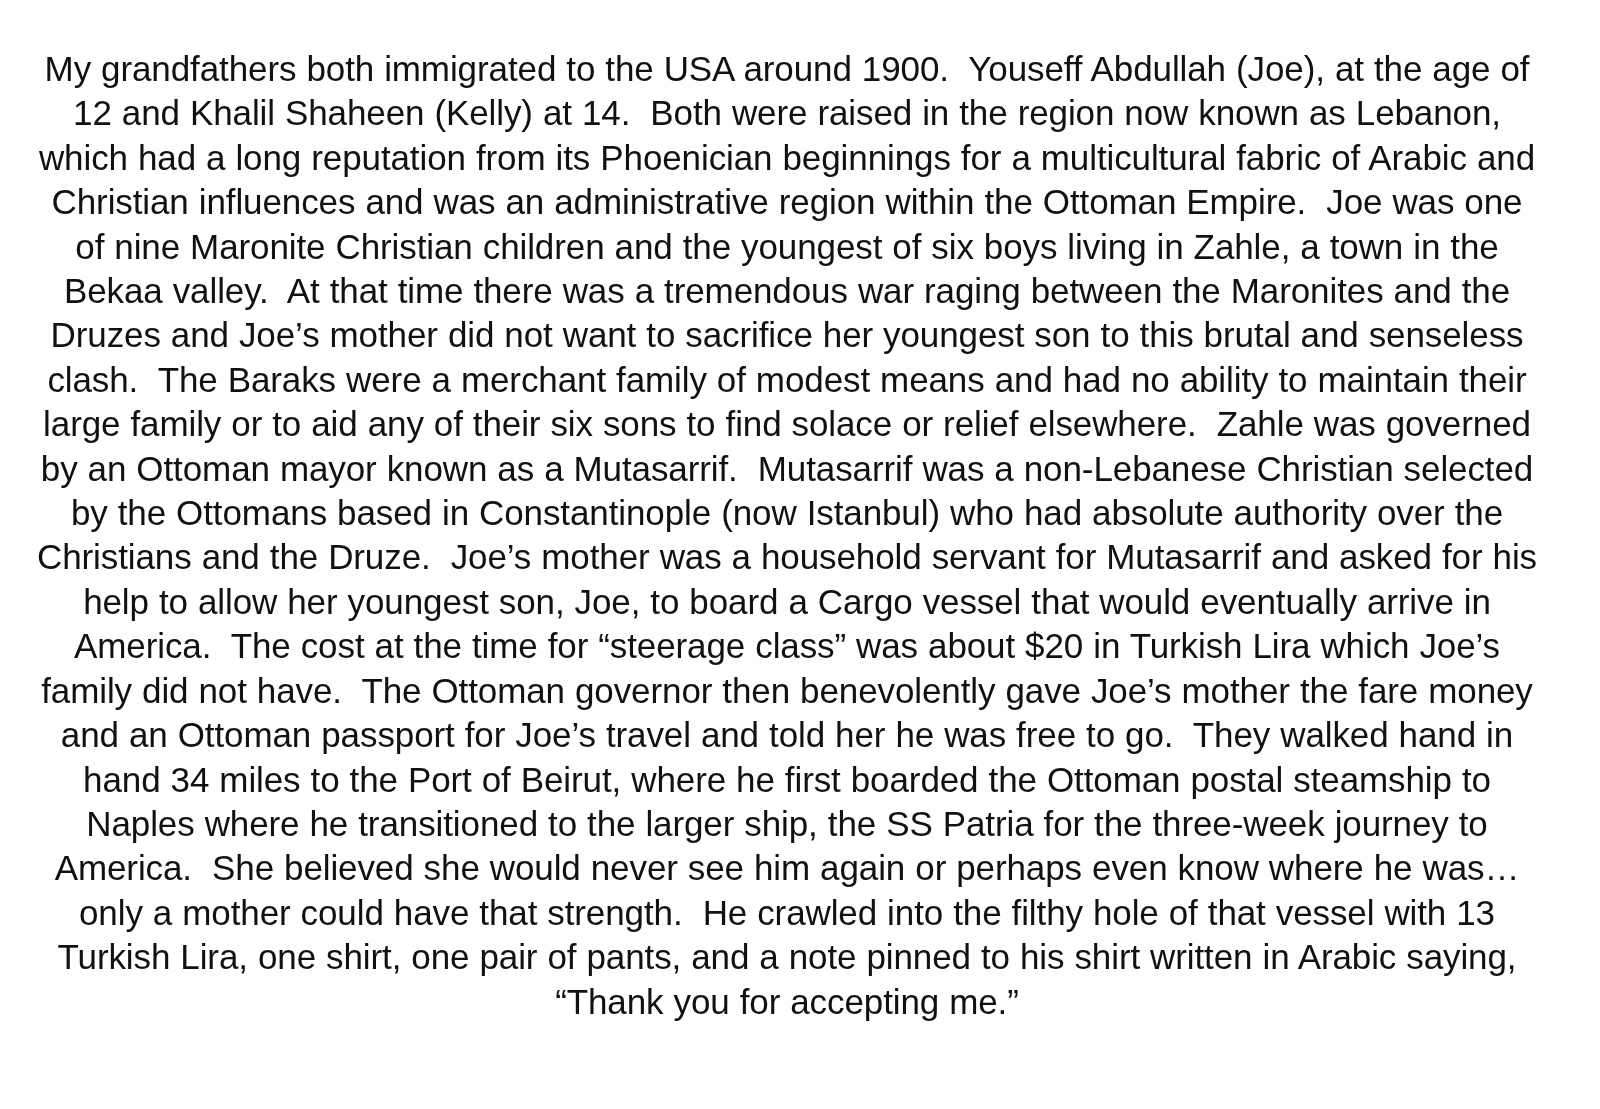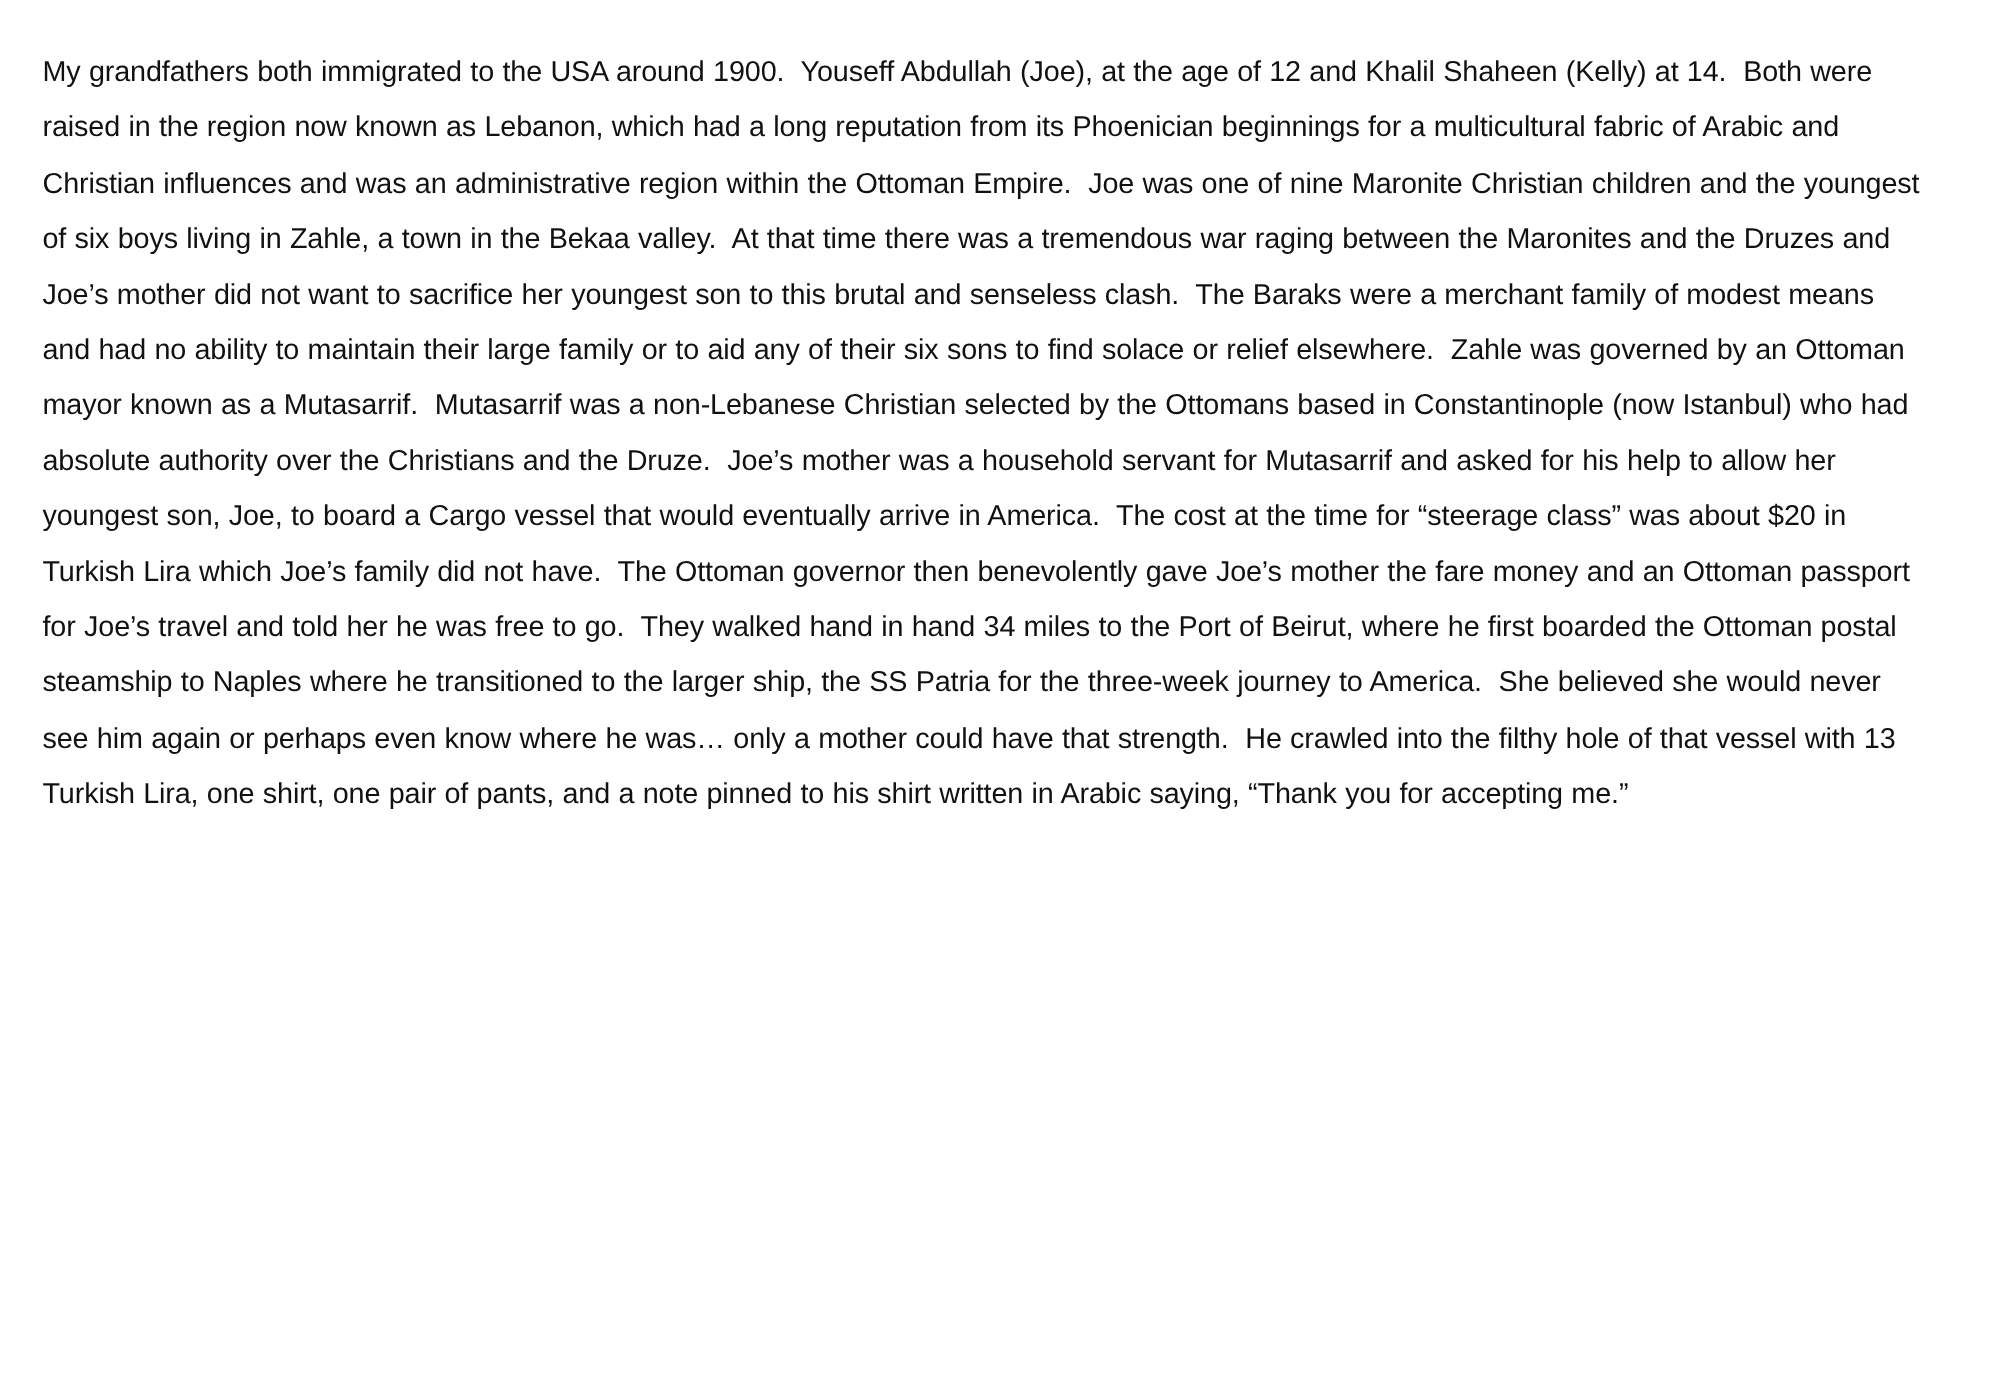--- a/index.html
+++ b/index.html
@@ -15,24 +15,24 @@
     overflow: hidden;
   }
   .page {
     box-sizing: border-box;
     width: 1600px;
     height: 1109px;
     padding: 12px 60px 0 34px;
     background: #ffffff;
   }
   .body-text {
-    font-size: 23px;
+    font-size: 35px;
     line-height: 44.4px;
     letter-spacing: -0.1px;
-    text-align: left;
+    text-align: center;
     word-spacing: 0.4px;
     color: #111111;
     white-space: pre-wrap;
   }
 </style>
 </head>
 <body>
 
 <div class="page">
   <p class="body-text">My grandfathers both immigrated to the USA around 1900.  Youseff Abdullah (Joe), at the age of 12 and Khalil Shaheen (Kelly) at 14.  Both were raised in the region now known as Lebanon, which had a long reputation from its Phoenician beginnings for a multicultural fabric of Arabic and Christian influences and was an administrative region within the Ottoman Empire.  Joe was one of nine Maronite Christian children and the youngest of six boys living in Zahle, a town in the Bekaa valley.  At that time there was a tremendous war raging between the Maronites and the Druzes and Joe’s mother did not want to sacrifice her youngest son to this brutal and senseless clash.  The Baraks were a merchant family of modest means and had no ability to maintain their large family or to aid any of their six sons to find solace or relief elsewhere.  Zahle was governed by an Ottoman mayor known as a Mutasarrif.  Mutasarrif was a non-Lebanese Christian selected by the Ottomans based in Constantinople (now Istanbul) who had absolute authority over the Christians and the Druze.  Joe’s mother was a household servant for Mutasarrif and asked for his help to allow her youngest son, Joe, to board a Cargo vessel that would eventually arrive in America.  The cost at the time for “steerage class” was about $20 in Turkish Lira which Joe’s family did not have.  The Ottoman governor then benevolently gave Joe’s mother the fare money and an Ottoman passport for Joe’s travel and told her he was free to go.  They walked hand in hand 34 miles to the Port of Beirut, where he first boarded the Ottoman postal steamship to Naples where he transitioned to the larger ship, the SS Patria for the three-week journey to America.  She believed she would never see him again or perhaps even know where he was… only a mother could have that strength.  He crawled into the filthy hole of that vessel with 13 Turkish Lira, one shirt, one pair of pants, and a note pinned to his shirt written in Arabic saying, “Thank you for accepting me.”</p>

